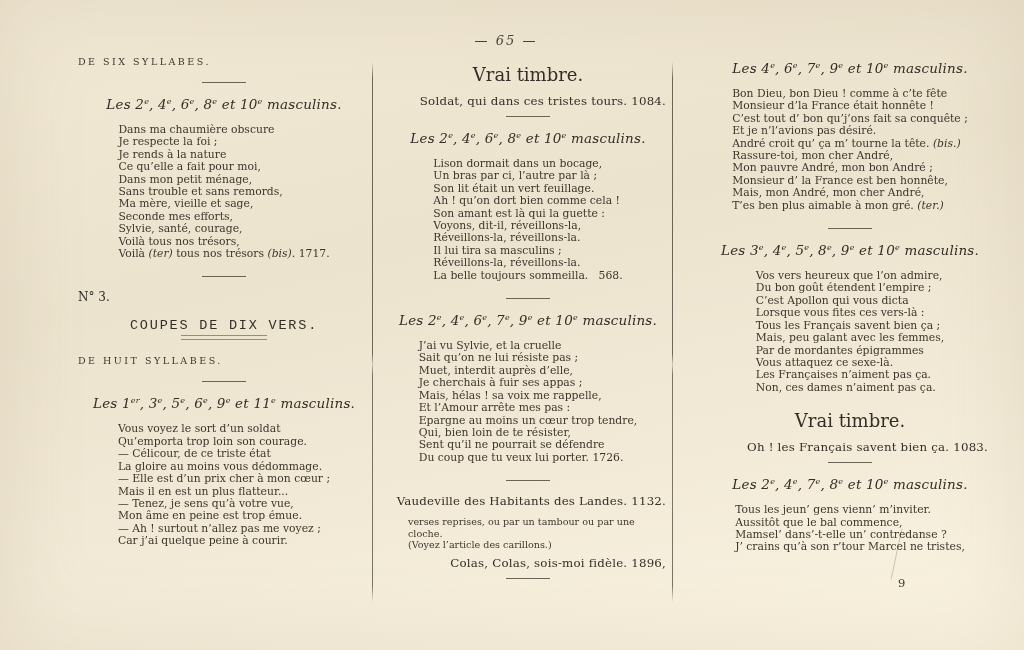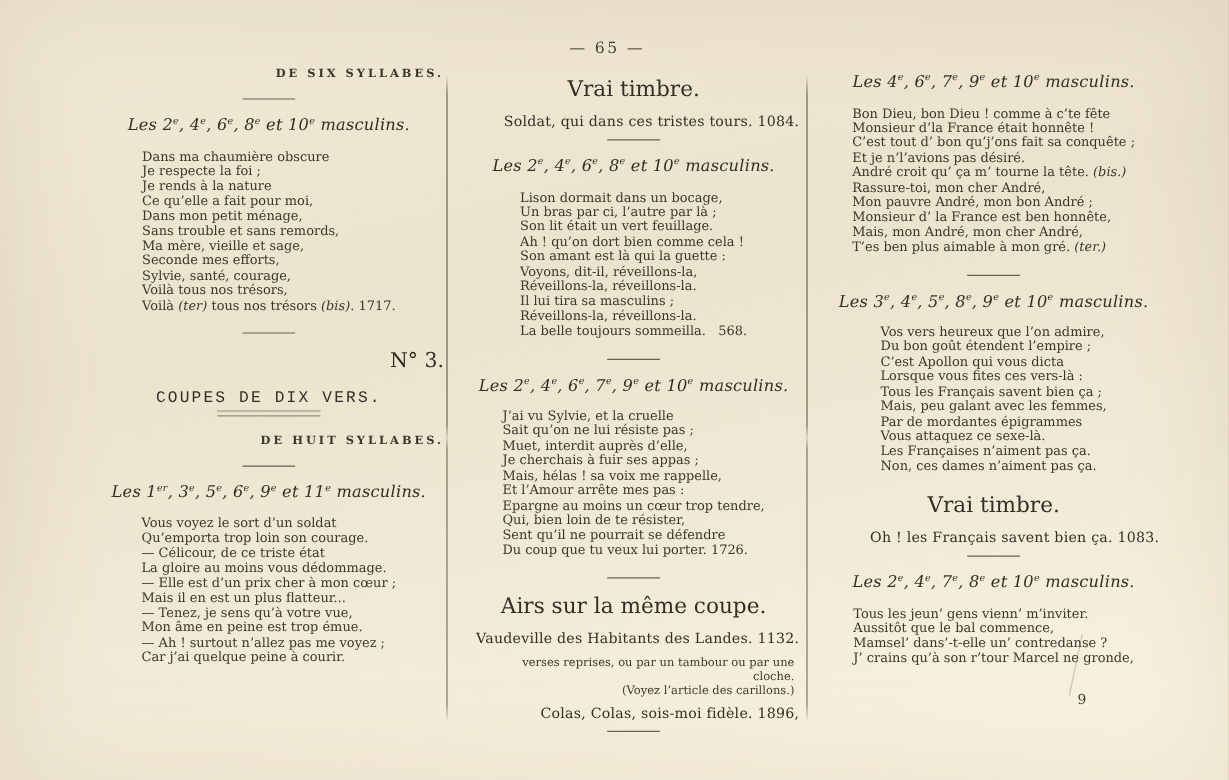--- a/index.html
+++ b/index.html
@@ -6,46 +6,46 @@
   .page{
     position:relative;width:1024px;height:650px;overflow:hidden;
     background:linear-gradient(168deg,var(--paper,#f1e9d5) 0%,#ece3ce 38%,#f2ead7 68%,#fbf4e2 100%);
     box-shadow:inset 0 0 90px rgba(140,115,75,.14);
     font-family:"DejaVu Serif","Liberation Serif",serif;
     color:var(--ink,#3a342b);
   }
   .col{position:absolute;top:0;}
   .col-left{left:78px;width:292px;padding-top:56px;}
   .col-center{left:390px;width:276px;padding-top:62px;}
-  .col-right{left:690px;width:276px;padding-top:58px;}
+  .col-right{left:712px;width:276px;padding-top:58px;}
   .page-number{position:absolute;left:388px;width:236px;top:33px;text-align:center;
-    font-size:13px;letter-spacing:2px;color:#474034;}
+    font-size:13px;letter-spacing:2px;color:#474034;font-style:italic;}
   .vsep{position:absolute;top:62px;height:540px;width:1px;
     background:linear-gradient(to bottom,rgba(60,52,40,0),rgba(60,52,40,.72) 3%,rgba(60,52,40,.72) 54%,rgba(60,52,40,.18) 56%,rgba(60,52,40,.66) 58%,rgba(60,52,40,.66) 97%,rgba(60,52,40,0));}
   .vsep-left{left:372px;}
   .vsep-right{left:672px;}
   .signature{position:absolute;left:898px;top:576px;font-size:11.5px;color:#3e382d;}
   .scratch{position:absolute;left:896px;top:528px;width:1px;height:52px;
     background:rgba(100,84,60,.28);transform:rotate(12deg);}
   
-  .b-smallcaps{text-align:right;font-size:9.5px;letter-spacing:2.5px;margin:0 0 15px;color:#3b352c;font-weight:bold;}
+  .b-smallcaps{text-align:left;font-size:9.5px;letter-spacing:2.5px;margin:0 0 15px;color:#3b352c;}
   .b-rule{width:44px;border-top:1px solid rgba(62,54,42,.75);height:0;margin:4px auto 13px;}
   .b-doublerule{width:86px;height:3px;border-top:1px solid rgba(62,54,42,.5);
     border-bottom:1px solid rgba(62,54,42,.5);margin:2px auto 15px;}
   .b-heading{text-align:center;font-style:italic;font-size:13.5px;margin:2px 0 12px;
     color:#332e26;letter-spacing:.2px;}
   .b-heading sup{font-size:8px;font-style:italic;}
   .b-poem{width:max-content;margin:0 auto 16px;font-size:10.8px;line-height:12.4px;color:#3c362c;}
   .pline{white-space:pre;}
-  .b-numero{text-align:right;font-size:17px;margin:10px 0 14px;color:#2f2a23;}
+  .b-numero{text-align:left;font-size:12px;margin:10px 0 14px;color:#2f2a23;}
   .b-sectiontitle{text-align:center;font-size:13.5px;letter-spacing:1.8px;margin:0 0 2px;color:#332e26;font-family:Liberation Mono, monospace;}
   .b-timbretitle{text-align:center;font-size:18px;margin:2px 0 9px;color:#332e26;}
   .b-timbreline{text-align:right;font-size:11.8px;margin:0 0 8px;letter-spacing:.2px;color:#332e26;}
   .b-nota{font-size:9.6px;line-height:11.4px;margin:2px 4px 6px;color:#3e382e;}
-  .nota-indent{padding-left:14px;text-align:right;}
+  .nota-indent{padding-left:14px;}
   .nota-lead{font-variant:small-caps;letter-spacing:.6px;}
   .st-italic{}
   .st-roman{font-style:normal;}
 </style>
 </head>
 <body>
 
 <div class="page" style="--paper: #f1e9d5; --ink: #3a342b;">
   <div class="page-number">— 65 —</div>
   <div class="col col-left">
@@ -111,21 +111,20 @@
         <div class="pline">Muet, interdit auprès d’elle,</div>
         <div class="pline">Je cherchais à fuir ses appas ;</div>
         <div class="pline">Mais, hélas ! sa voix me rappelle,</div>
         <div class="pline">Et l’Amour arrête mes pas :</div>
         <div class="pline">Epargne au moins un cœur trop tendre,</div>
         <div class="pline">Qui, bien loin de te résister,</div>
         <div class="pline">Sent qu’il ne pourrait se défendre</div>
         <div class="pline">Du coup que tu veux lui porter. 1726.</div>
       </div>
       <div class="b-rule"></div>
-      <div class="b-timbretitle">Airs sur la même coupe.</div>
       <div class="b-timbreline"><span class="st-roman">Vaudeville des </span><span class="st-italic">Habitants des Landes.</span><span class="st-roman"> 1132.</span></div>
       <div class="b-nota">
         <div class="nota-indent">verses reprises, ou par un tambour ou par une cloche.</div>
         <div class="nota-indent">(Voyez l’article des carillons.)</div>
       </div>
       <div class="b-timbreline">Colas, Colas, sois-moi fidèle. 1896,</div>
       <div class="b-rule"></div>
     </div>
   <div class="vsep vsep-right"></div>
   <div class="col col-right">
@@ -157,18 +156,18 @@
         <div class="pline">Non, ces dames n’aiment pas ça.</div>
       </div>
       <div class="b-timbretitle">Vrai timbre.</div>
       <div class="b-timbreline">Oh ! les Français savent bien ça. 1083.</div>
       <div class="b-rule"></div>
       <div class="b-heading">Les 2<sup>e</sup>, 4<sup>e</sup>, 7<sup>e</sup>, 8<sup>e</sup> et 10<sup>e</sup> masculins.</div>
       <div class="b-poem">
         <div class="pline">Tous les jeun’ gens vienn’ m’inviter.</div>
         <div class="pline">Aussitôt que le bal commence,</div>
         <div class="pline">Mamsel’ dans’-t-elle un’ contredanse ?</div>
-        <div class="pline">J’ crains qu’à son r’tour Marcel ne gronde,</div>
+        <div class="pline">J’ crains qu’à son r’tour Marcel ne tristes,</div>
       </div>
     </div>
   <div class="signature">9</div>
   <div class="scratch"></div>
 </div>
 
 </body></html>

